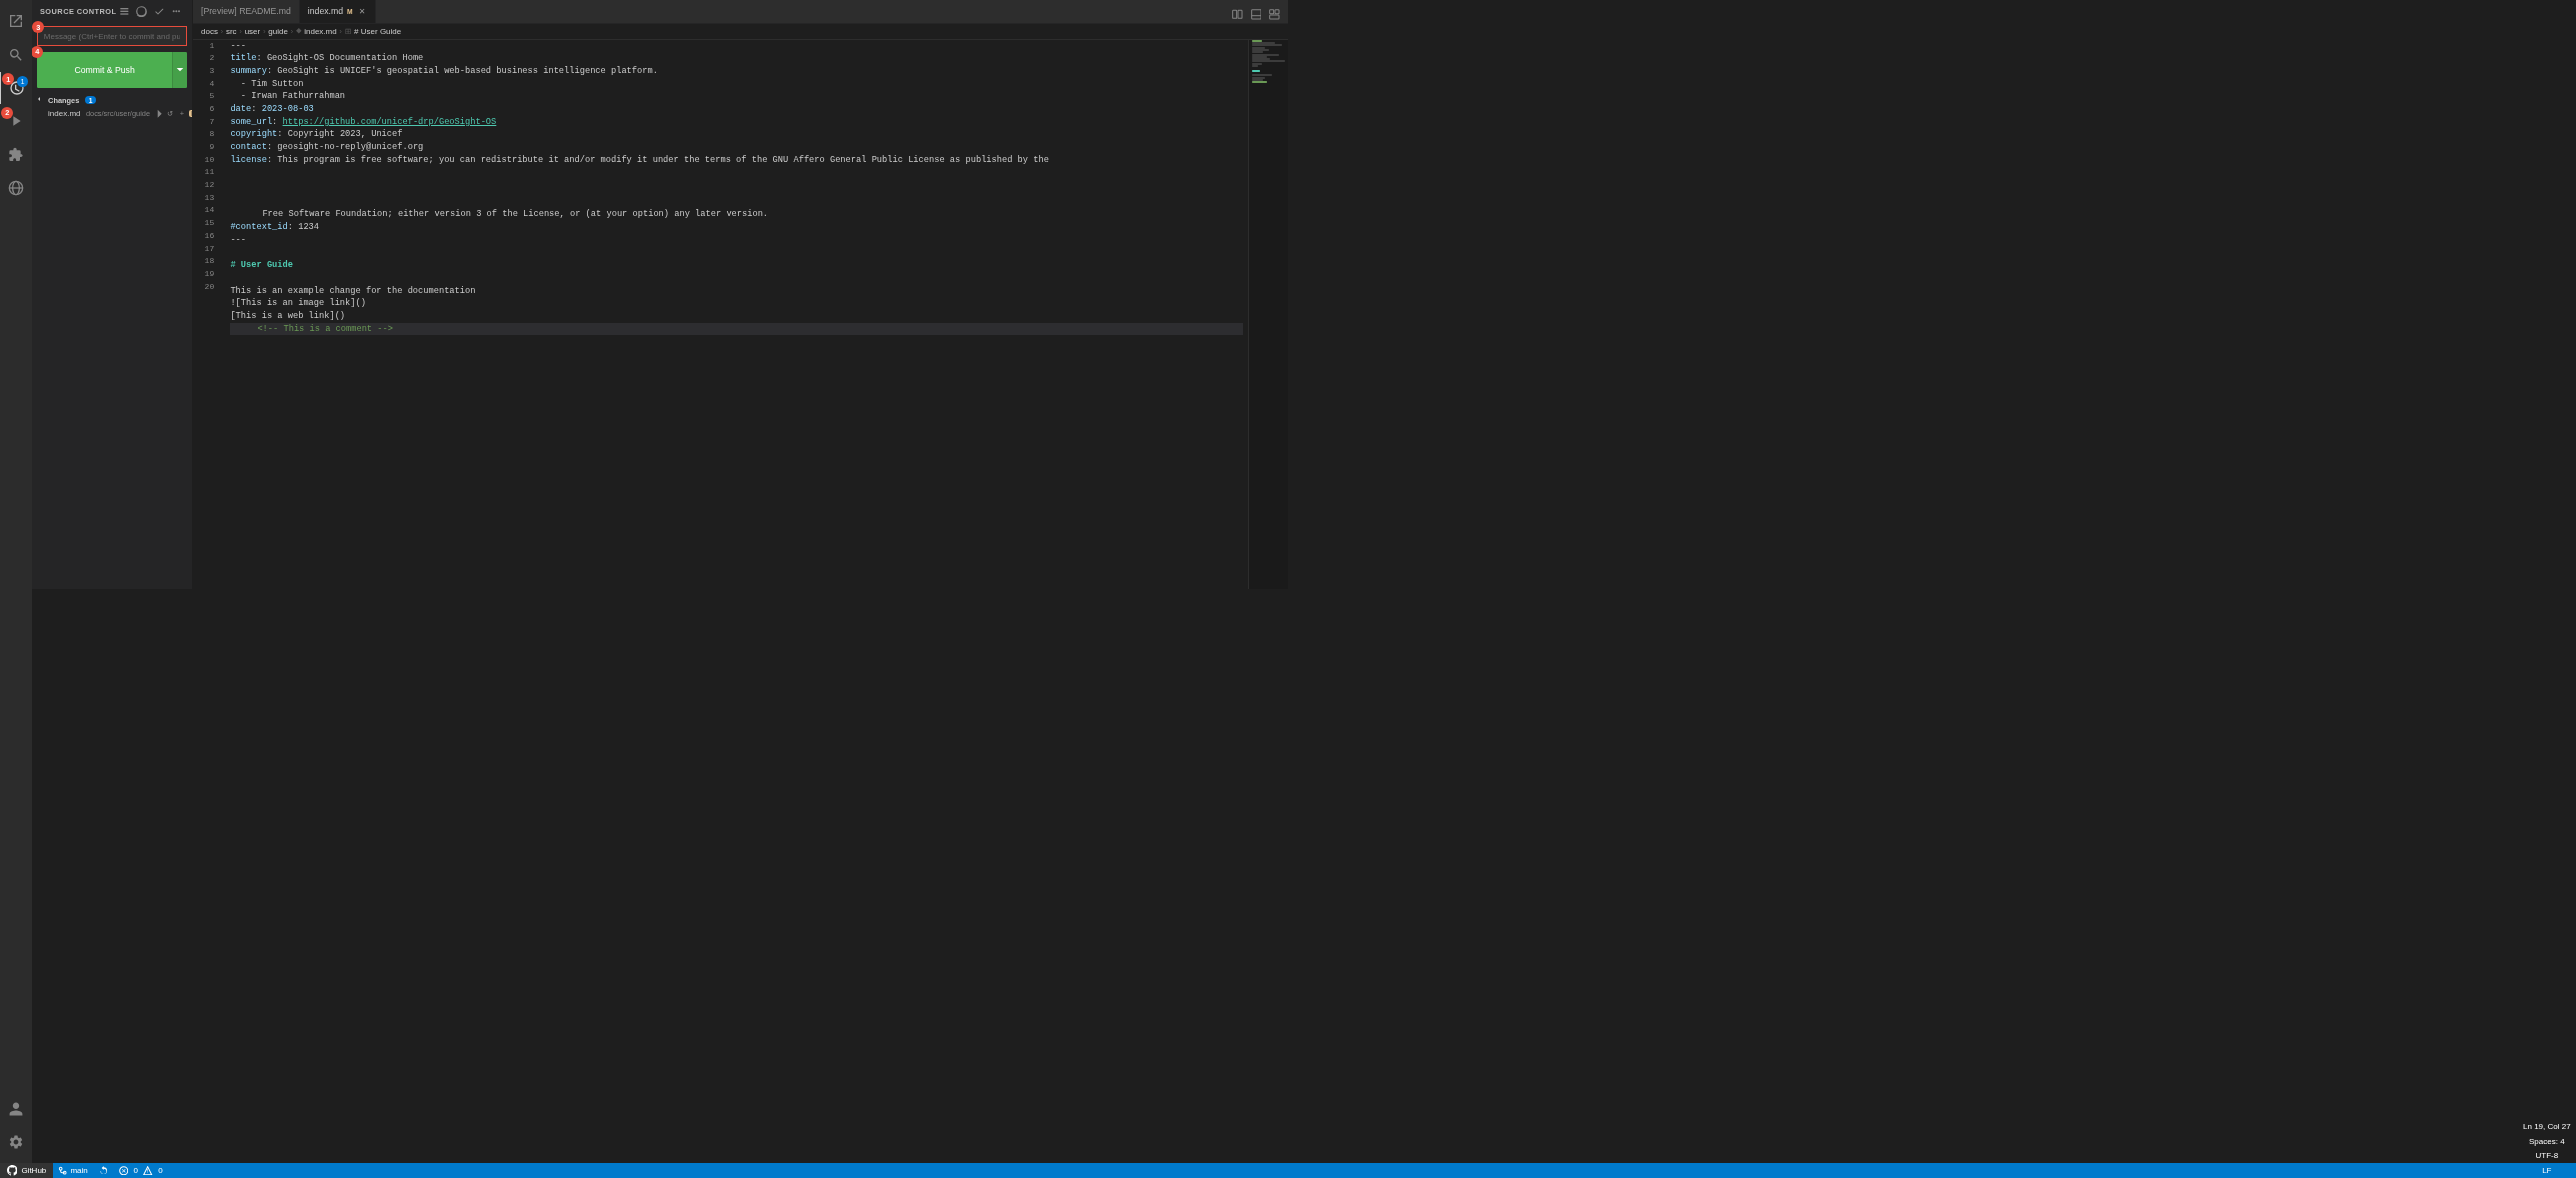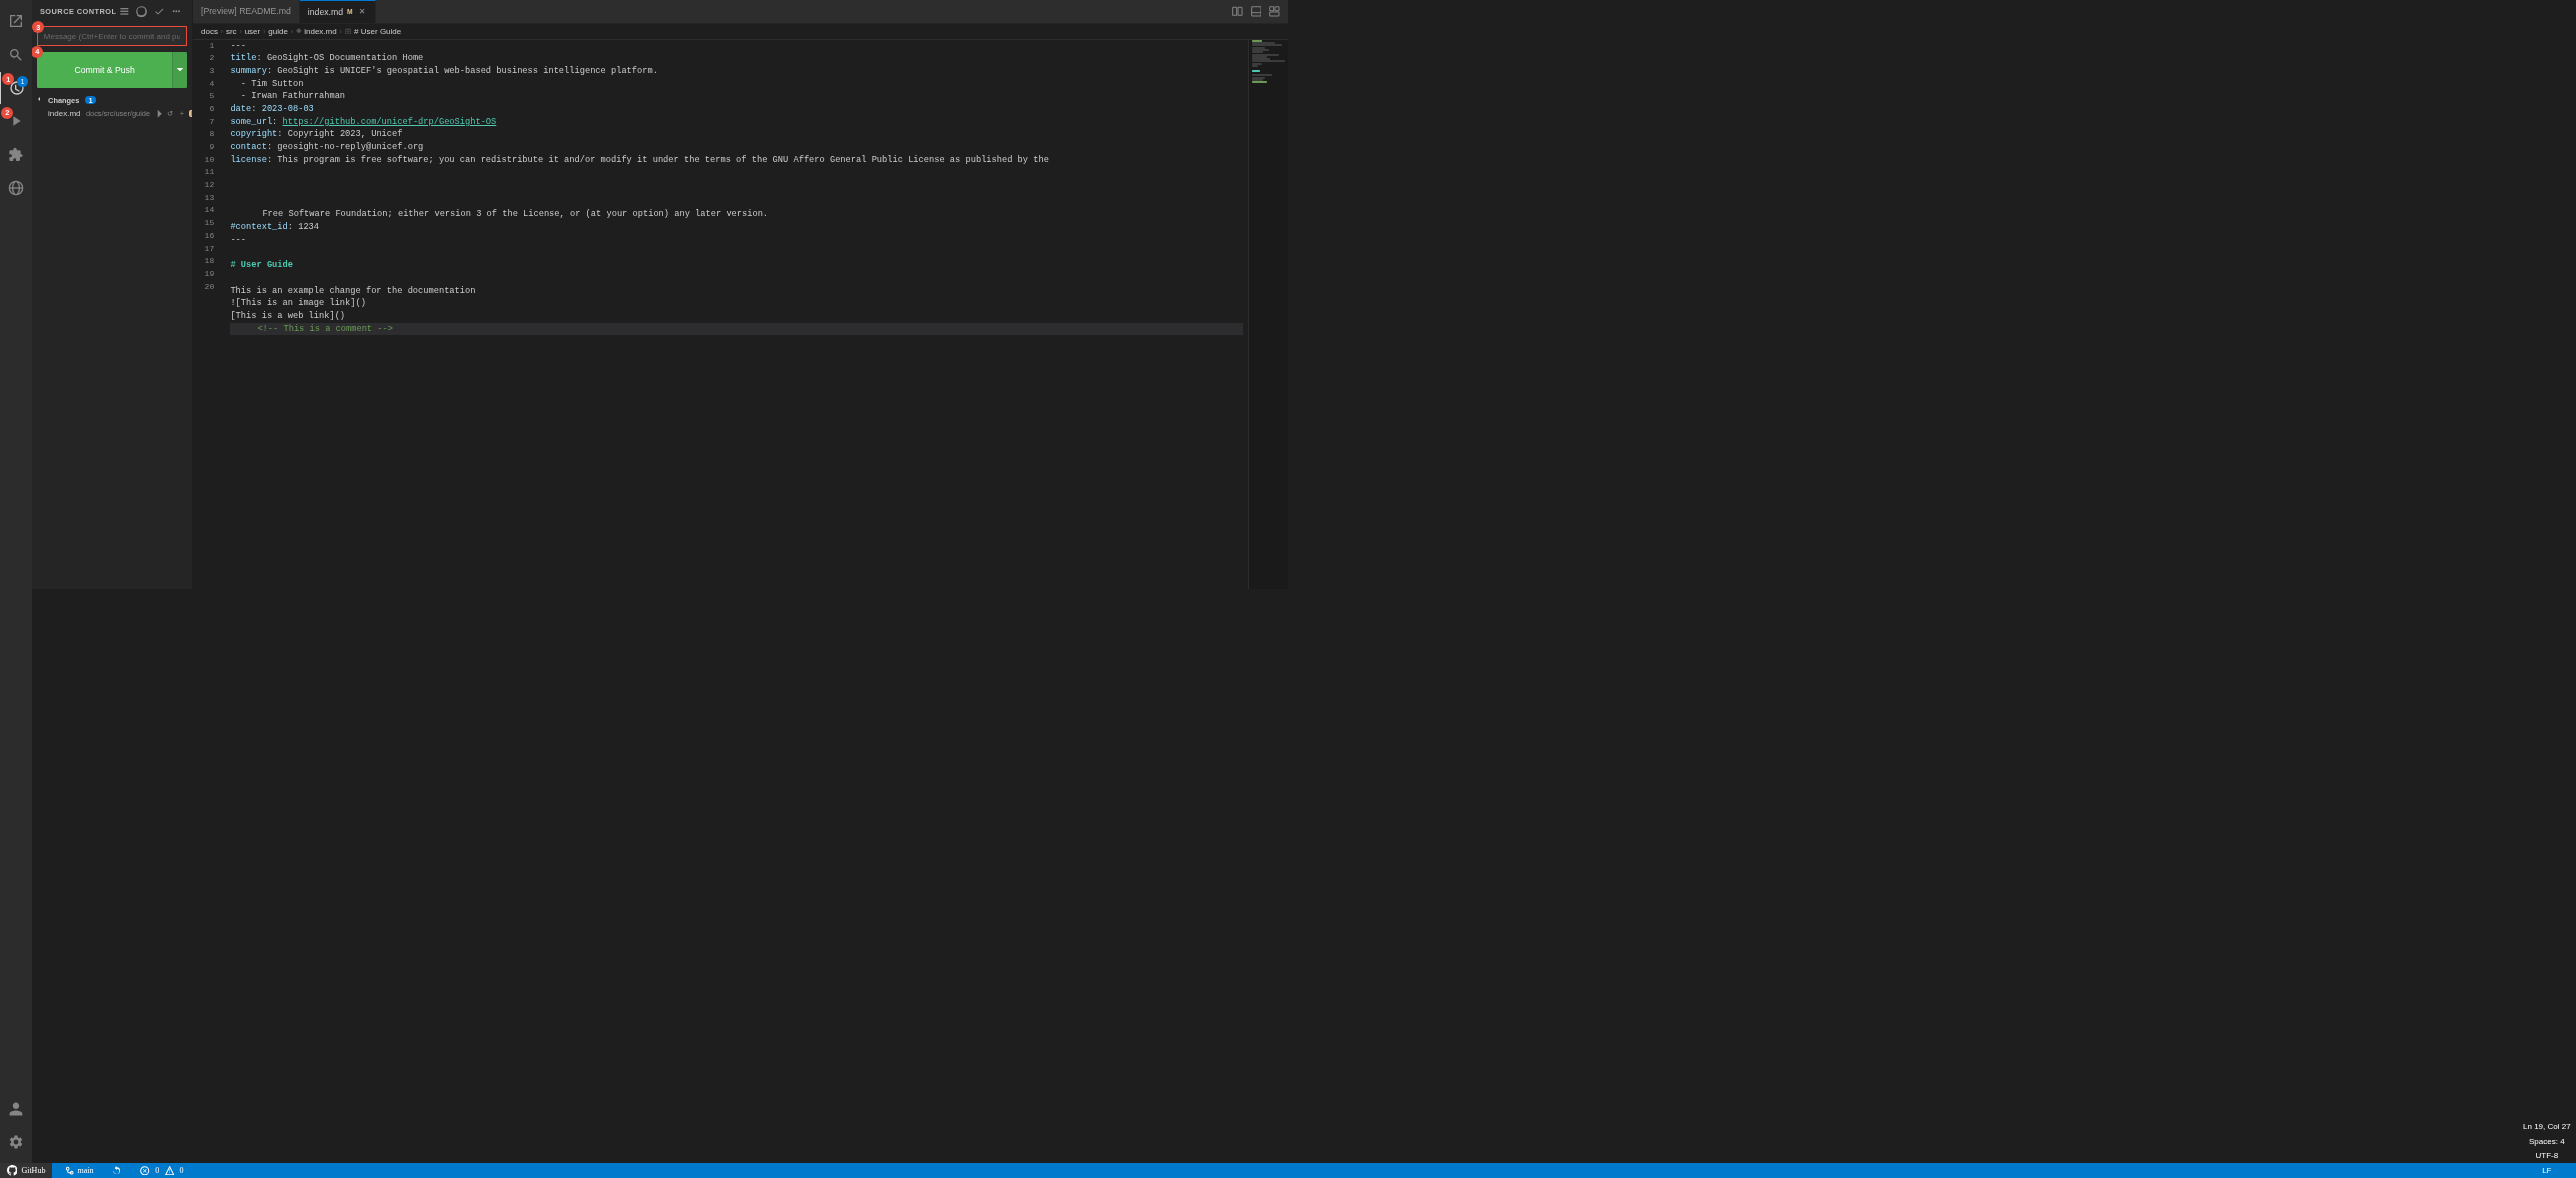--- a/index.html
+++ b/index.html
@@ -255,21 +255,21 @@
       display: flex;
       flex-direction: column;
       background: #1e1e1e;
       overflow: hidden;
     }
 
     
     .tabs-bar {
       background: #2d2d2d;
       display: flex;
-      align-items: center;
+      align-items: flex-end;
       height: 23.5px;
       border-bottom: 0.7px solid #252526;
     }
     .tab {
       display: flex;
       align-items: center;
       padding: 0 8px;
       height: 23.5px;
       cursor: pointer;
       font-size: 8.7px;
@@ -415,22 +415,21 @@
       background: #007acc;
       display: flex;
       align-items: center;
       font-size: 8px;
       color: white;
       z-index: 200;
     }
     .status-left {
       display: flex;
       align-items: center;
-      gap: 8px;
-      font-family: Liberation Serif, serif;
+      gap: 0;
     }
     .status-item {
       padding: 0 5.4px;
       height: 14.8px;
       display: flex;
       align-items: center;
       gap: 2.7px;
       cursor: pointer;
       white-space: nowrap;
     }

